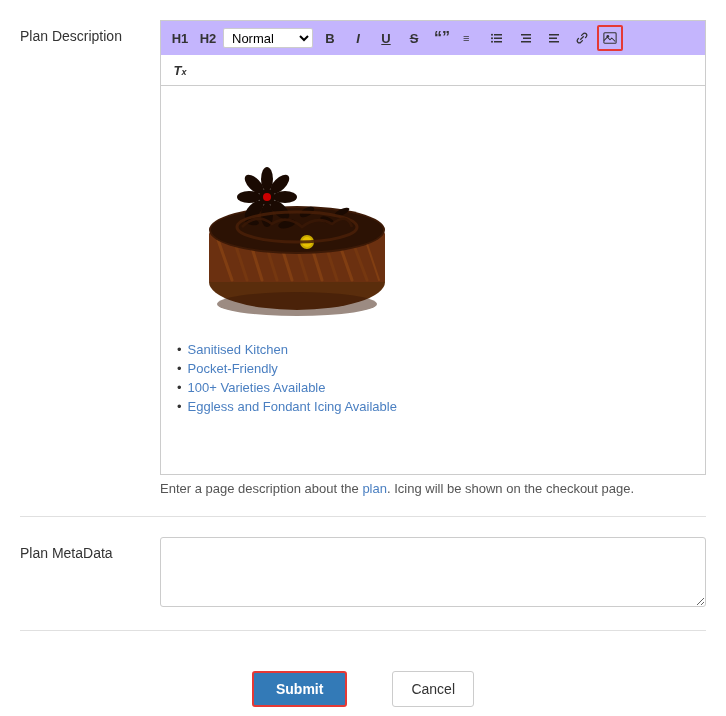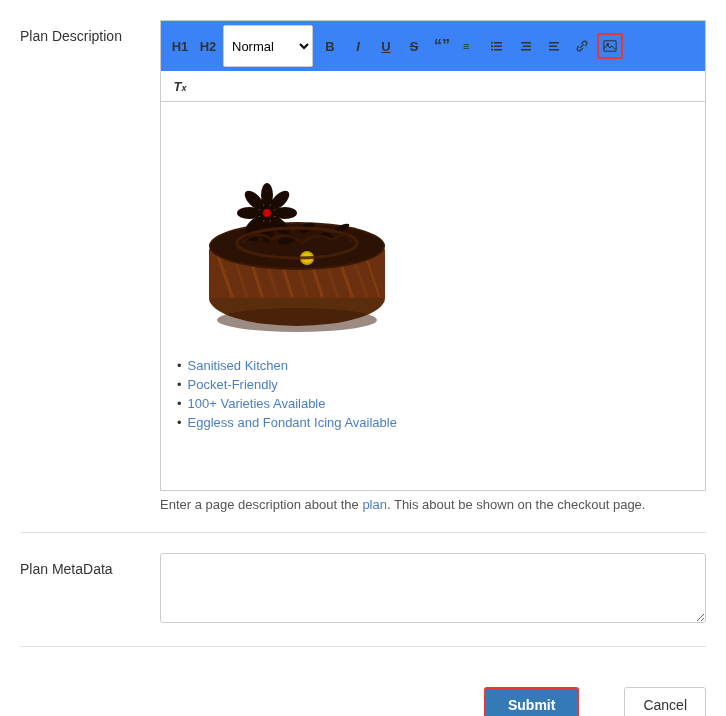--- a/index.html
+++ b/index.html
@@ -35,21 +35,21 @@
     }
 
     
     .editor-toolbar {
       display: flex;
       align-items: center;
       flex-wrap: wrap;
       border: 1px solid #ccc;
       border-bottom: none;
       padding: 4px 6px;
-      background: #3b82f6;
+      background: #c4b5fd;
       gap: 2px;
     }
 
     .toolbar-btn {
       display: inline-flex;
       align-items: center;
       justify-content: center;
       width: 26px;
       height: 26px;
       border: none;
@@ -59,21 +59,21 @@
       color: #333;
       border-radius: 2px;
       font-weight: bold;
     }
 
     .toolbar-btn.active-border {
       border: 2px solid #e53935;
     }
 
     .toolbar-select {
-      height: 42px;
+      height: 20px;
       border: 1px solid #ccc;
       border-radius: 2px;
       font-size: 13px;
       padding: 0 4px;
       cursor: pointer;
       background: #fff;
       margin-right: 2px;
     }
 
     .toolbar-h {
@@ -139,21 +139,21 @@
       border-radius: 3px;
       padding: 8px;
       font-size: 13px;
       resize: vertical;
       outline: none;
     }
 
     
     .buttons-row {
       display: flex;
-      justify-content: flex-end;
+      justify-content: center;
       gap: 0;
       padding-top: 20px;
     }
 
     .btn-submit {
       background: #337ab7;
       color: #fff;
       border: 2px solid #e53935;
       padding: 8px 22px;
       border-radius: 3px;
@@ -336,21 +336,21 @@
         <li>
             <span>100+ Varieties Available</span>
           </li>
         <li>
             <span>Eggless and Fondant Icing Available</span>
           </li>
       </ul>
     </div>
 
     <p class="helper-text">
-      <span>Enter a page description about the </span><span class="highlight">plan</span><span>. This about be shown on the checkout page.</span>
+      <span>Enter a page description about the </span><span class="highlight">plan</span><span>. Icing will be shown on the checkout page.</span>
     </p>
   </div>
 </div>
 
 <div class="form-row">
   <div class="form-label">Plan MetaData</div>
   <div class="form-control">
     <textarea class="meta-textarea" style=""></textarea>
   </div>
 </div>

